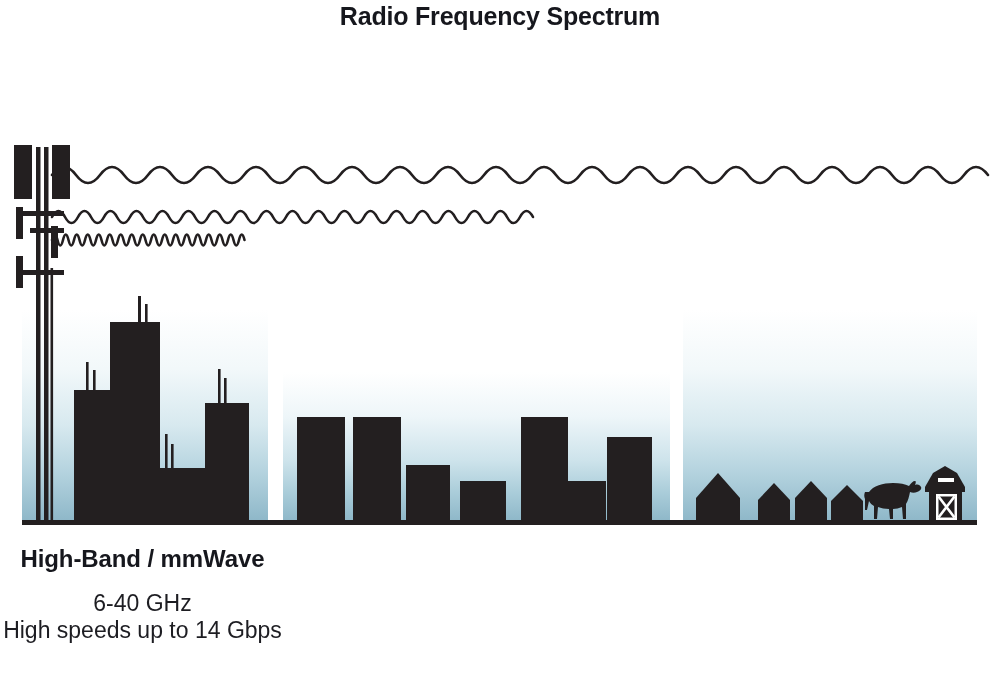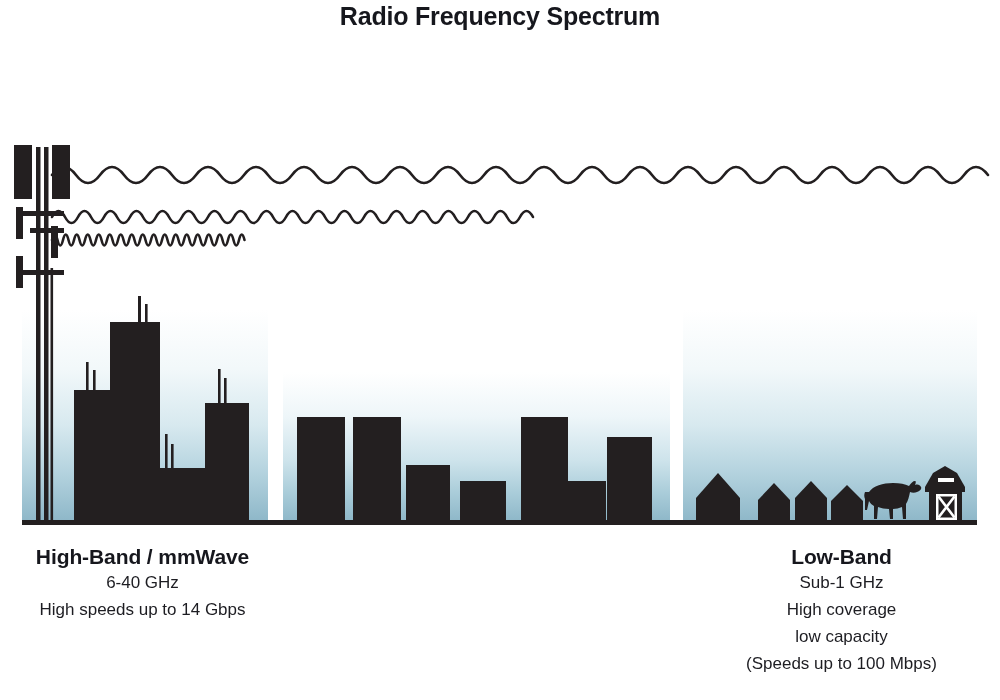--- a/index.html
+++ b/index.html
@@ -46,28 +46,29 @@
     top: 545px;
     width: 1000px;
     height: 155px;
   }
   .band {
     position: absolute;
     top: 0;
     text-align: center;
   }
   .band-title {
-    font-size: 21px;
+    font-size: 24px;
     font-weight: bold;
     color: #16171d;
     letter-spacing: -0.1px;
     white-space: nowrap;
   }
   .band-lines {
-    font-size: 17px;
+    margin-top: 17px;
+    font-size: 23px;
     line-height: 27px;
     color: #1d1d22;
     font-weight: normal;
     white-space: nowrap;
   }
   .band-lines div { white-space: nowrap; }
   #band-high { left: 0px; width: 285px; }
   #band-mid  { left: 330px; width: 320px; }
   #band-low  { left: 683px; width: 317px; }
 </style>
@@ -180,24 +181,15 @@
 
     <div class="band" id="band-high">
       <div class="band-title">High-Band / mmWave</div>
       <div class="band-lines">
         <div>6-40 GHz</div>
         <div>High speeds up to 14 Gbps</div>
       </div>
     </div>
 
 
-    <div class="band" id="band-low">
-      <div class="band-title">Low-Band</div>
-      <div class="band-lines">
-        <div>Sub-1 GHz</div>
-        <div>High coverage</div>
-        <div>low capacity</div>
-        <div>(Speeds up to 100 Mbps)</div>
-      </div>
-    </div>
 
   </div>
 </div>
 
 </body></html>

